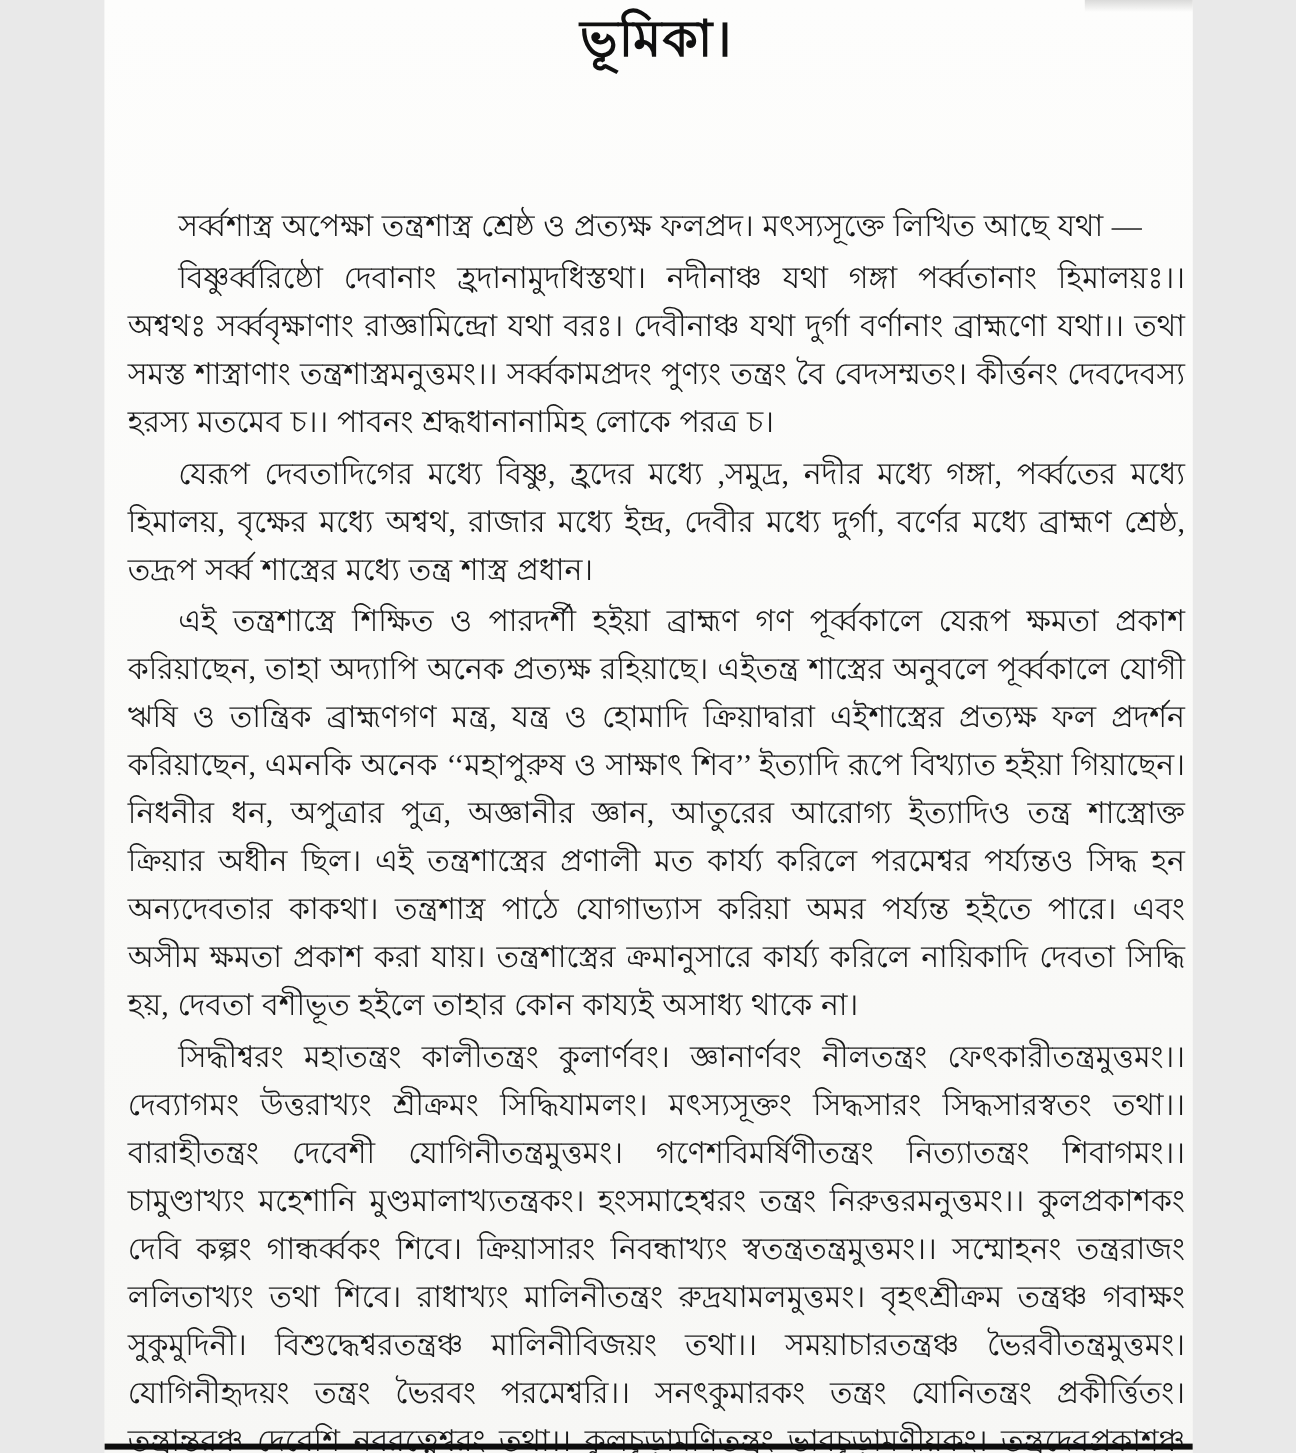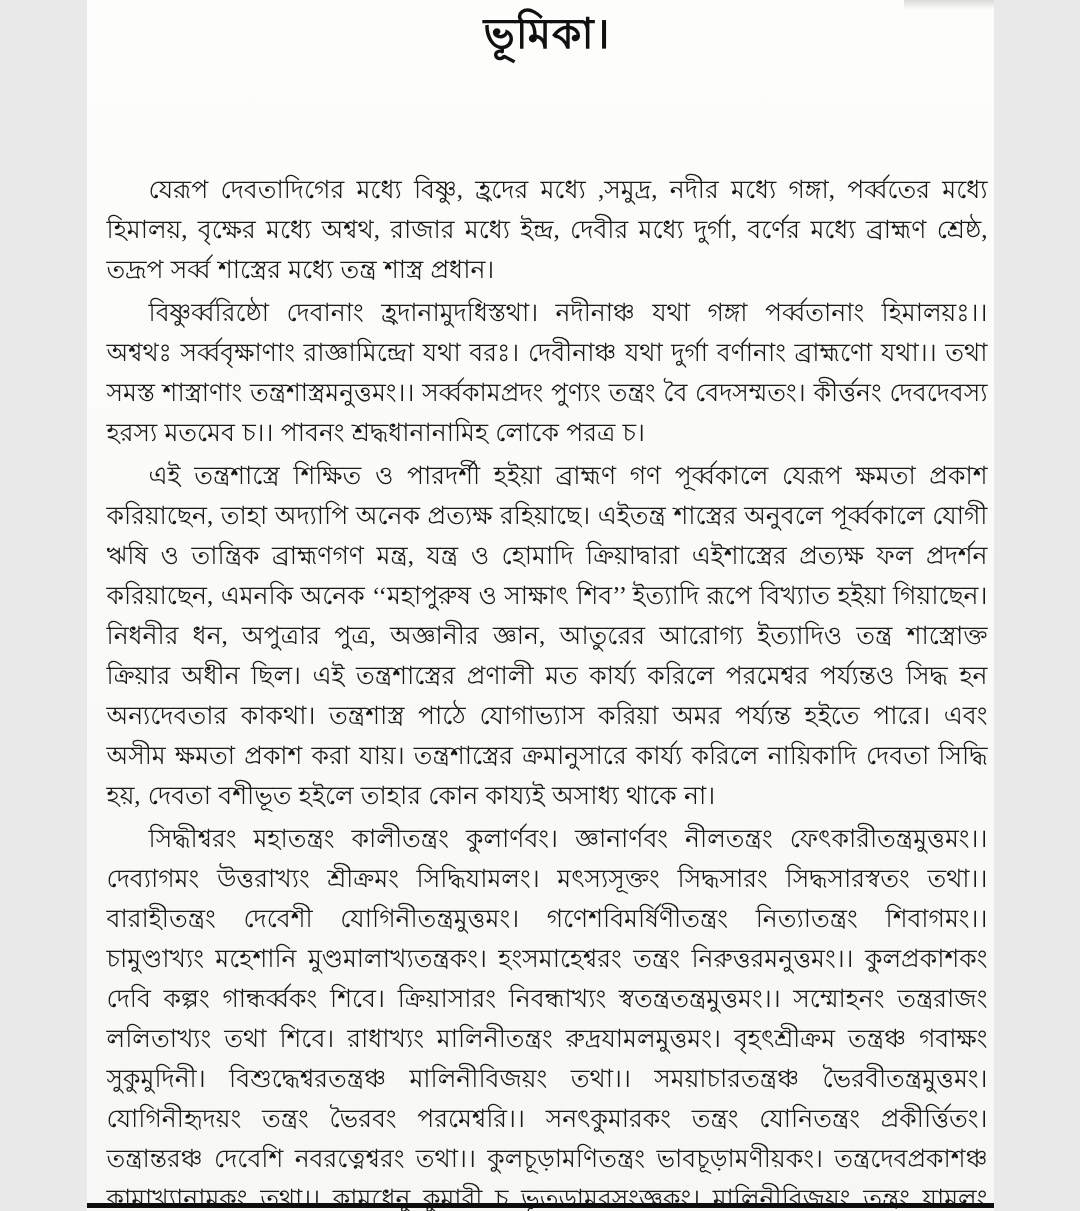--- a/index.html
+++ b/index.html
@@ -63,20 +63,21 @@
 </style>
 </head>
 <body>
 
 <div class="page">
   <div class="scan-shadow-top-right"></div>
 
   <h1 class="title"><span>ভূমিকা।</span></h1>
 
   <div class="body-text">
+    <p class="para">সর্ব্বশাস্ত্র অপেক্ষা তন্ত্রশাস্ত্র শ্রেষ্ঠ ও প্রত্যক্ষ ফলপ্রদ। মৎস্যসূক্তে লিখিত আছে যথা —</p>
+    <p class="para">বিষ্ণুর্ব্বরিষ্ঠো দেবানাং হ্রদানামুদধিস্তথা। নদীনাঞ্চ যথা গঙ্গা পর্ব্বতানাং হিমালয়ঃ।। অশ্বথঃ সর্ব্ববৃক্ষাণাং রাজ্ঞামিন্দ্রো যথা বরঃ। দেবীনাঞ্চ যথা দুর্গা বর্ণানাং ব্রাহ্মণো যথা।। তথা সমস্ত শাস্ত্রাণাং তন্ত্রশাস্ত্রমনুত্তমং।। সর্ব্বকামপ্রদং পুণ্যং তন্ত্রং বৈ বেদসম্মতং। কীর্ত্তনং দেবদেবস্য হরস্য মতমেব চ।। পাবনং শ্রদ্ধধানানামিহ লোকে পরত্র চ।</p>
     <p class="para">যেরূপ দেবতাদিগের মধ্যে বিষ্ণু, হ্রদের মধ্যে ,সমুদ্র, নদীর মধ্যে গঙ্গা, পর্ব্বতের মধ্যে হিমালয়, বৃক্ষের মধ্যে অশ্বথ, রাজার মধ্যে ইন্দ্র, দেবীর মধ্যে দুর্গা, বর্ণের মধ্যে ব্রাহ্মণ শ্রেষ্ঠ, তদ্রূপ সর্ব্ব শাস্ত্রের মধ্যে তন্ত্র শাস্ত্র প্রধান।</p>
-    <p class="para">বিষ্ণুর্ব্বরিষ্ঠো দেবানাং হ্রদানামুদধিস্তথা। নদীনাঞ্চ যথা গঙ্গা পর্ব্বতানাং হিমালয়ঃ।। অশ্বথঃ সর্ব্ববৃক্ষাণাং রাজ্ঞামিন্দ্রো যথা বরঃ। দেবীনাঞ্চ যথা দুর্গা বর্ণানাং ব্রাহ্মণো যথা।। তথা সমস্ত শাস্ত্রাণাং তন্ত্রশাস্ত্রমনুত্তমং।। সর্ব্বকামপ্রদং পুণ্যং তন্ত্রং বৈ বেদসম্মতং। কীর্ত্তনং দেবদেবস্য হরস্য মতমেব চ।। পাবনং শ্রদ্ধধানানামিহ লোকে পরত্র চ।</p>
     <p class="para">এই তন্ত্রশাস্ত্রে শিক্ষিত ও পারদর্শী হইয়া ব্রাহ্মণ গণ পূর্ব্বকালে যেরূপ ক্ষমতা প্রকাশ করিয়াছেন, তাহা অদ্যাপি অনেক প্রত্যক্ষ রহিয়াছে। এইতন্ত্র শাস্ত্রের অনুবলে পূর্ব্বকালে যোগী ঋষি ও তান্ত্রিক ব্রাহ্মণগণ মন্ত্র, যন্ত্র ও হোমাদি ক্রিয়াদ্বারা এইশাস্ত্রের প্রত্যক্ষ ফল প্রদর্শন করিয়াছেন, এমনকি অনেক ‘‘মহাপুরুষ ও সাক্ষাৎ শিব’’ ইত্যাদি রূপে বিখ্যাত হইয়া গিয়াছেন। নিধনীর ধন, অপুত্রার পুত্র, অজ্ঞানীর জ্ঞান, আতুরের আরোগ্য ইত্যাদিও তন্ত্র শাস্ত্রোক্ত ক্রিয়ার অধীন ছিল। এই তন্ত্রশাস্ত্রের প্রণালী মত কার্য্য করিলে পরমেশ্বর পর্য্যন্তও সিদ্ধ হন অন্যদেবতার কাকথা। তন্ত্রশাস্ত্র পাঠে যোগাভ্যাস করিয়া অমর পর্য্যন্ত হইতে পারে। এবং অসীম ক্ষমতা প্রকাশ করা যায়। তন্ত্রশাস্ত্রের ক্রমানুসারে কার্য্য করিলে নায়িকাদি দেবতা সিদ্ধি হয়, দেবতা বশীভূত হইলে তাহার কোন কায্যই অসাধ্য থাকে না।</p>
     <p class="para shloka-list">সিদ্ধীশ্বরং মহাতন্ত্রং কালীতন্ত্রং কুলার্ণবং। জ্ঞানার্ণবং নীলতন্ত্রং ফেৎকারীতন্ত্রমুত্তমং।। দেব্যাগমং উত্তরাখ্যং শ্রীক্রমং সিদ্ধিযামলং। মৎস্যসূক্তং সিদ্ধসারং সিদ্ধসারস্বতং তথা।। বারাহীতন্ত্রং দেবেশী যোগিনীতন্ত্রমুত্তমং। গণেশবিমর্ষিণীতন্ত্রং নিত্যাতন্ত্রং শিবাগমং।। চামুণ্ডাখ্যং মহেশানি মুণ্ডমালাখ্যতন্ত্রকং। হংসমাহেশ্বরং তন্ত্রং নিরুত্তরমনুত্তমং।। কুলপ্রকাশকং দেবি কল্পং গান্ধর্ব্বকং শিবে। ক্রিয়াসারং নিবন্ধাখ্যং স্বতন্ত্রতন্ত্রমুত্তমং।। সম্মোহনং তন্ত্ররাজং ললিতাখ্যং তথা শিবে। রাধাখ্যং মালিনীতন্ত্রং রুদ্রযামলমুত্তমং। বৃহৎশ্রীক্রম তন্ত্রঞ্চ গবাক্ষং সুকুমুদিনী। বিশুদ্ধেশ্বরতন্ত্রঞ্চ মালিনীবিজয়ং তথা।। সময়াচারতন্ত্রঞ্চ ভৈরবীতন্ত্রমুত্তমং। যোগিনীহৃদয়ং তন্ত্রং ভৈরবং পরমেশ্বরি।। সনৎকুমারকং তন্ত্রং যোনিতন্ত্রং প্রকীর্ত্তিতং। তন্ত্রান্তরঞ্চ দেবেশি নবরত্নেশ্বরং তথা।। কুলচূড়ামণিতন্ত্রং ভাবচূড়ামণীয়কং। তন্ত্রদেবপ্রকাশঞ্চ কামাখ্যানামকং তথা।। কামধেনু কুমারী চ ভূতডামরসংজ্ঞকং। মালিনীবিজয়ং তন্ত্রং যামলং ব্রহ্মযামলং।। বিশ্বসারং মহাতন্ত্রং মহাকালং কুলামৃতং। কুলোড্ডীশং কুজ্জিকাখ্যং যন্ত্রচিন্তামণীয়কং।। এতানি তন্ত্ররত্নানি সফলানি যুগে যুগে।</p>
   </div>
 
   <div class="scan-bottom-edge"></div>
 </div>
 
 </body></html>

